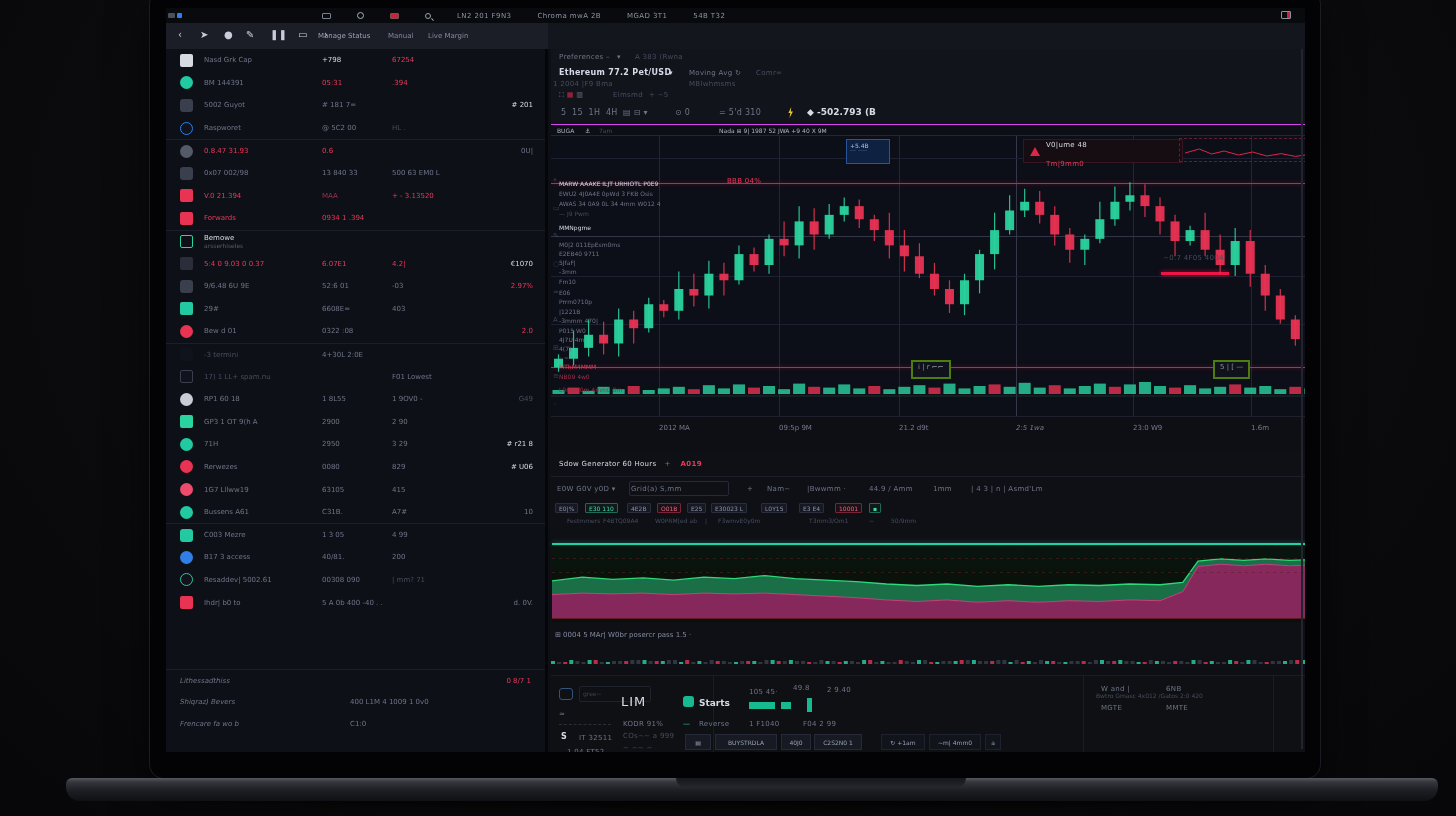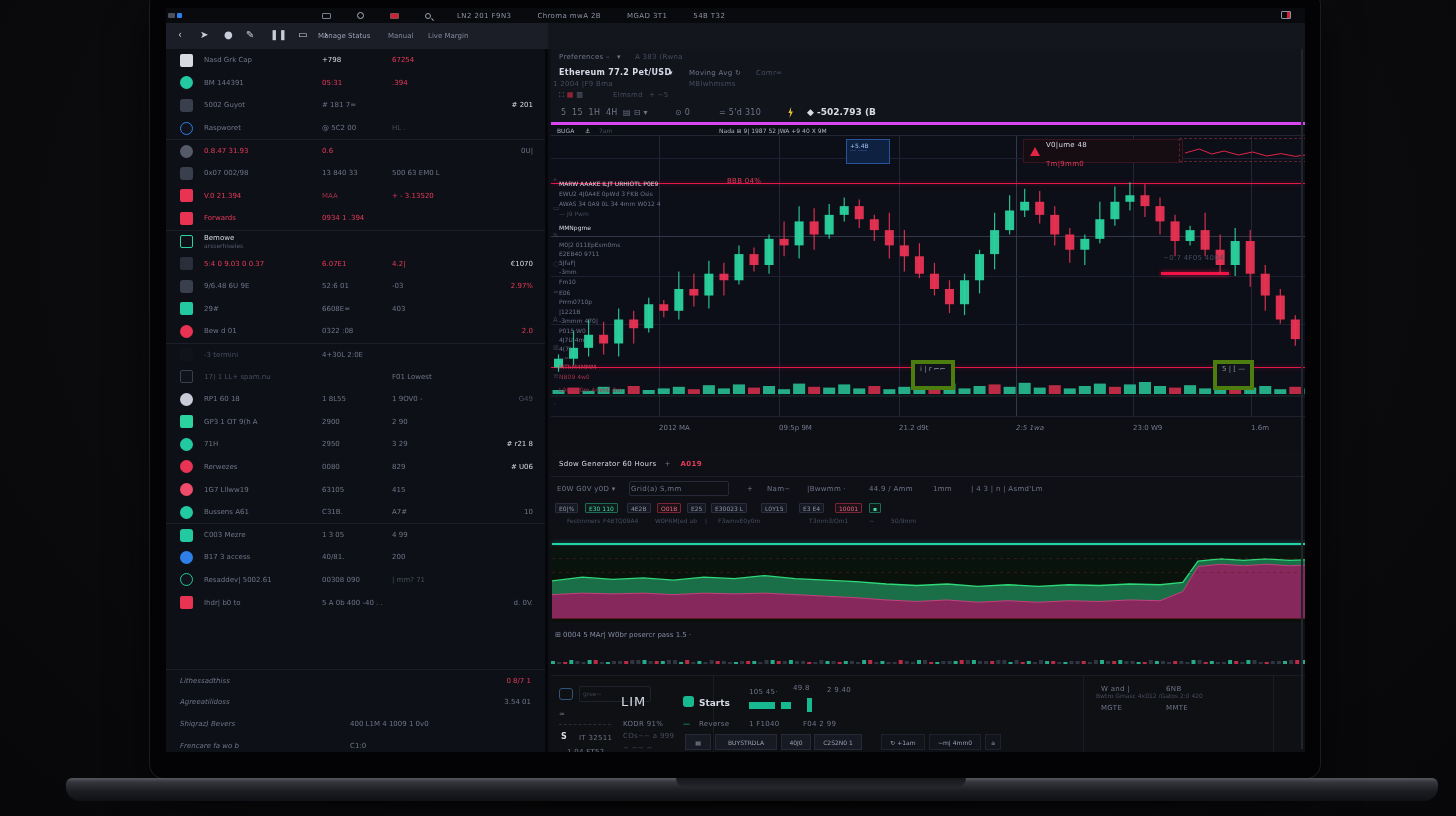--- a/index.html
+++ b/index.html
@@ -70,41 +70,41 @@
   .sfoot { position:absolute; left:0; top:620px; width:100%; }
   .frow { display:flex; align-items:center; height:22px; padding:0 14px; font-size:7px; }
   .frow.c-sep { border-top:1px solid #1c1f2a; }
   .frow .k { width:170px;font-style:italic; }
   .frow .m { flex:1; }
   .frow .r { text-align:right; }
 
   
   .main { position:absolute; left:385px; top:41px; width:820px; height:391px; background:#101219; }
   .chead { position:absolute; left:0; top:0; width:100%; height:76px; background:#12141c;
-      border-bottom:3px solid #d946ef; }
+      border-bottom:1px solid #d946ef; }
   .infobar { position:absolute; left:0; top:76px; width:100%; height:11px; background:#0d0f16;
       border-bottom:1px solid #222633; font-size:6px; color:#aeb4c4; }
   .plot { position:absolute; left:0; top:87px; width:100%; height:280px; background:#0c0e18; overflow:hidden; }
   .vline { position:absolute; top:0; width:1px; height:100%; background:#232637; }
   .hline { position:absolute; left:0; width:100%; height:1px; }
   .redline { background:#e5164a; box-shadow:0 0 4px rgba(229,22,74,.6); }
   .greyline { background:#3c4052; }
   .faintline { background:#1d2030; }
   .legend-line { position:absolute; left:8px; font-size:6px; white-space:nowrap; }
   .tool-col span { position:absolute; left:2px; color:#3d4353; font-size:7px; }
   .axis { position:absolute; left:0; top:367px; width:100%; height:24px; background:#0d0f15;
       border-top:1px solid #1e212b; }
   .axis .tick { position:absolute; top:7px; font-size:7px; color:#767c8e; }
   .alertbox { position:absolute; left:472px; top:3px; width:160px; height:24px; background:#160d13;
       border:1px solid #3a1420; display:flex; align-items:center; }
   .warn { width:0; height:0; border-left:5px solid transparent; border-right:5px solid transparent;
       border-bottom:9px solid #e02547; margin:0 6px; }
   .bluebox { position:absolute; left:295px; top:3px; width:44px; height:25px; background:#0f2140;
       border:1px solid #28549c; font-size:6px; color:#9fc2f2; padding:2px 3px; }
-  .tooltip { position:absolute; height:30px; background:#10121c; border:4px solid #4d7c0f;
+  .tooltip { position:absolute; height:19px; background:#10121c; border:2px solid #4d7c0f;
       color:#8d93a5; font-size:7px; padding:1px 5px; }
 
   
   .sec2 { position:absolute; left:385px; top:443px; width:793px; height:217px; background:#0e1016; }
   .sec2-title { position:absolute; left:0; top:0; width:100%; height:26px; border-bottom:1px solid #1d202b;
       display:flex; align-items:center; padding:0 8px; }
   .filters { position:absolute; left:0; top:26px; width:100%; height:46px; }
   .chip { position:absolute; top:0; height:10px; font-size:6px; padding:1px 3px; border:1px solid #2a2e3c;
       color:#8d93a5; background:#161923; border-radius:1px; white-space:nowrap; }
   .chip.c-red { border-color:#7a2336; color:#e86a82; background:#1d1016; }
@@ -348,25 +348,20 @@
               <span class="mid2 c-d"></span>
               <span class="rt c-d">d. 0V.</span>
             </div>
           </div>
         <div class="sfoot">
 
         <div class="frow c-sep">
               <span class="k dim">Lithessadthiss</span>
               <span class="m dim"></span>
               <span class="r c-r">0 8/7 1</span>
-            </div>
-            <div class="frow">
-              <span class="k dim">Agreeatilidoss</span>
-              <span class="m dim"></span>
-              <span class="r c-d">3.54 01</span>
             </div>
             <div class="frow">
               <span class="k dim">Shiqraz) Bevers</span>
               <span class="m dim">400 L1M   4 1009 1 0v0</span>
               <span class="r c-d"></span>
             </div>
             <div class="frow">
               <span class="k dim">Frencare fa wo b</span>
               <span class="m dim">C1:0</span>
               <span class="r c-d"></span>

